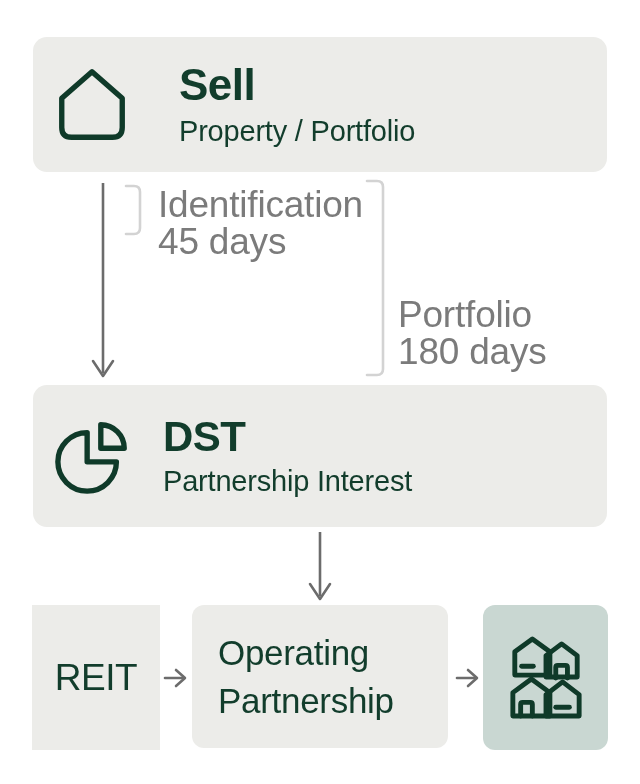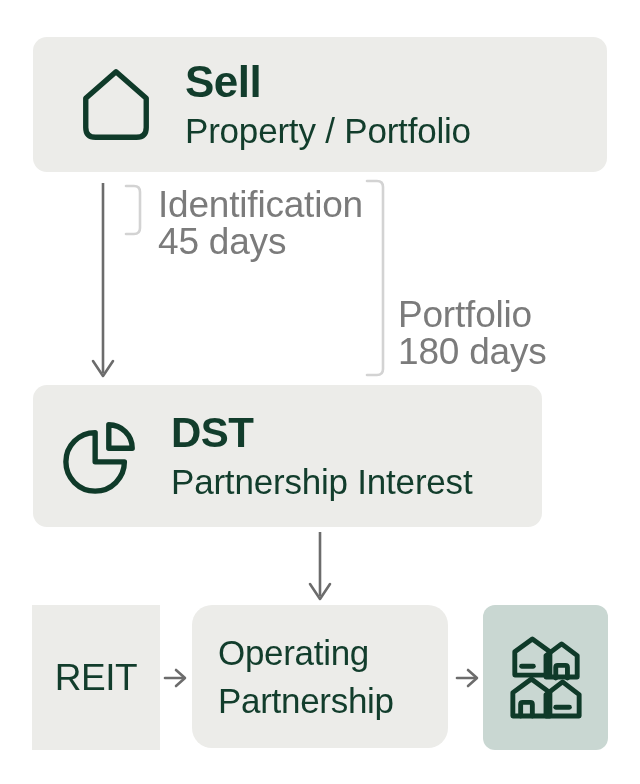--- a/index.html
+++ b/index.html
@@ -11,36 +11,36 @@
     --arrow_gray:#6C6C6C;
     --bracket_gray:#D3D3D3;
     --page_bg:#FFFFFF;
   }
   *{margin:0;padding:0;box-sizing:border-box;}
   html,body{width:640px;height:784px;background:var(--page_bg);overflow:hidden;}
   body{font-family:"Liberation Sans","DejaVu Sans",sans-serif;}
   .canvas{position:relative;width:640px;height:784px;background:var(--page_bg);}
 
   .card{position:absolute;background:var(--box_bg);border-radius:14px;display:flex;align-items:center;}
-  .card-sell{left:33px;top:37px;width:574px;height:135px;padding-left:44px;gap:30px;}
-  .card-dst{left:33px;top:385px;width:509px;height:142px;padding-left:28px;gap:30px;}
+  .card-sell{left:33px;top:37px;width:574px;height:135px;padding-left:20px;gap:48px;}
+  .card-dst{left:33px;top:385px;width:574px;height:142px;padding-left:20px;gap:30px;}
   .card-title{font-size:44px;font-weight:600;color:var(--accent_green);letter-spacing:-0.5px;line-height:1.08;}
-  .card-subtitle{font-size:35px;font-weight:500;color:var(--accent_green);margin-top:6px;letter-spacing:-0.2px;}
+  .card-subtitle{font-size:29px;font-weight:500;color:var(--accent_green);margin-top:6px;letter-spacing:-0.2px;}
 
   .icon-wrap{flex:0 0 auto;display:flex;align-items:center;justify-content:center;}
 
   .tl-label{position:absolute;font-size:37px;line-height:37px;color:var(--gray_text);font-weight:400;letter-spacing:-0.2px;}
   .tl-identification{left:158px;top:186px;}
   .tl-completion{left:398px;top:296px;}
 
   .abs{position:absolute;}
 
   .card-reit{left:32px;top:605px;width:128px;height:145px;border-radius:0;justify-content:center;}
   .reit-label{font-size:37px;font-weight:500;color:var(--accent_green);letter-spacing:-0.5px;}
-  .card-op{left:192px;top:605px;width:256px;height:143px;border-radius:20px;padding-left:26px;}
+  .card-op{left:192px;top:605px;width:256px;height:143px;border-radius:12px;padding-left:26px;}
   .op-label{font-size:35px;font-weight:500;color:var(--accent_green);line-height:1.35;letter-spacing:-0.3px;}
   .card-houses{left:483px;top:605px;width:125px;height:145px;border-radius:12px;background:var(--teal_bg);justify-content:center;}
 </style>
 </head>
 <body>
 
 <div class="canvas">
 
   <div class="card card-sell">
     <span class="icon-wrap">

